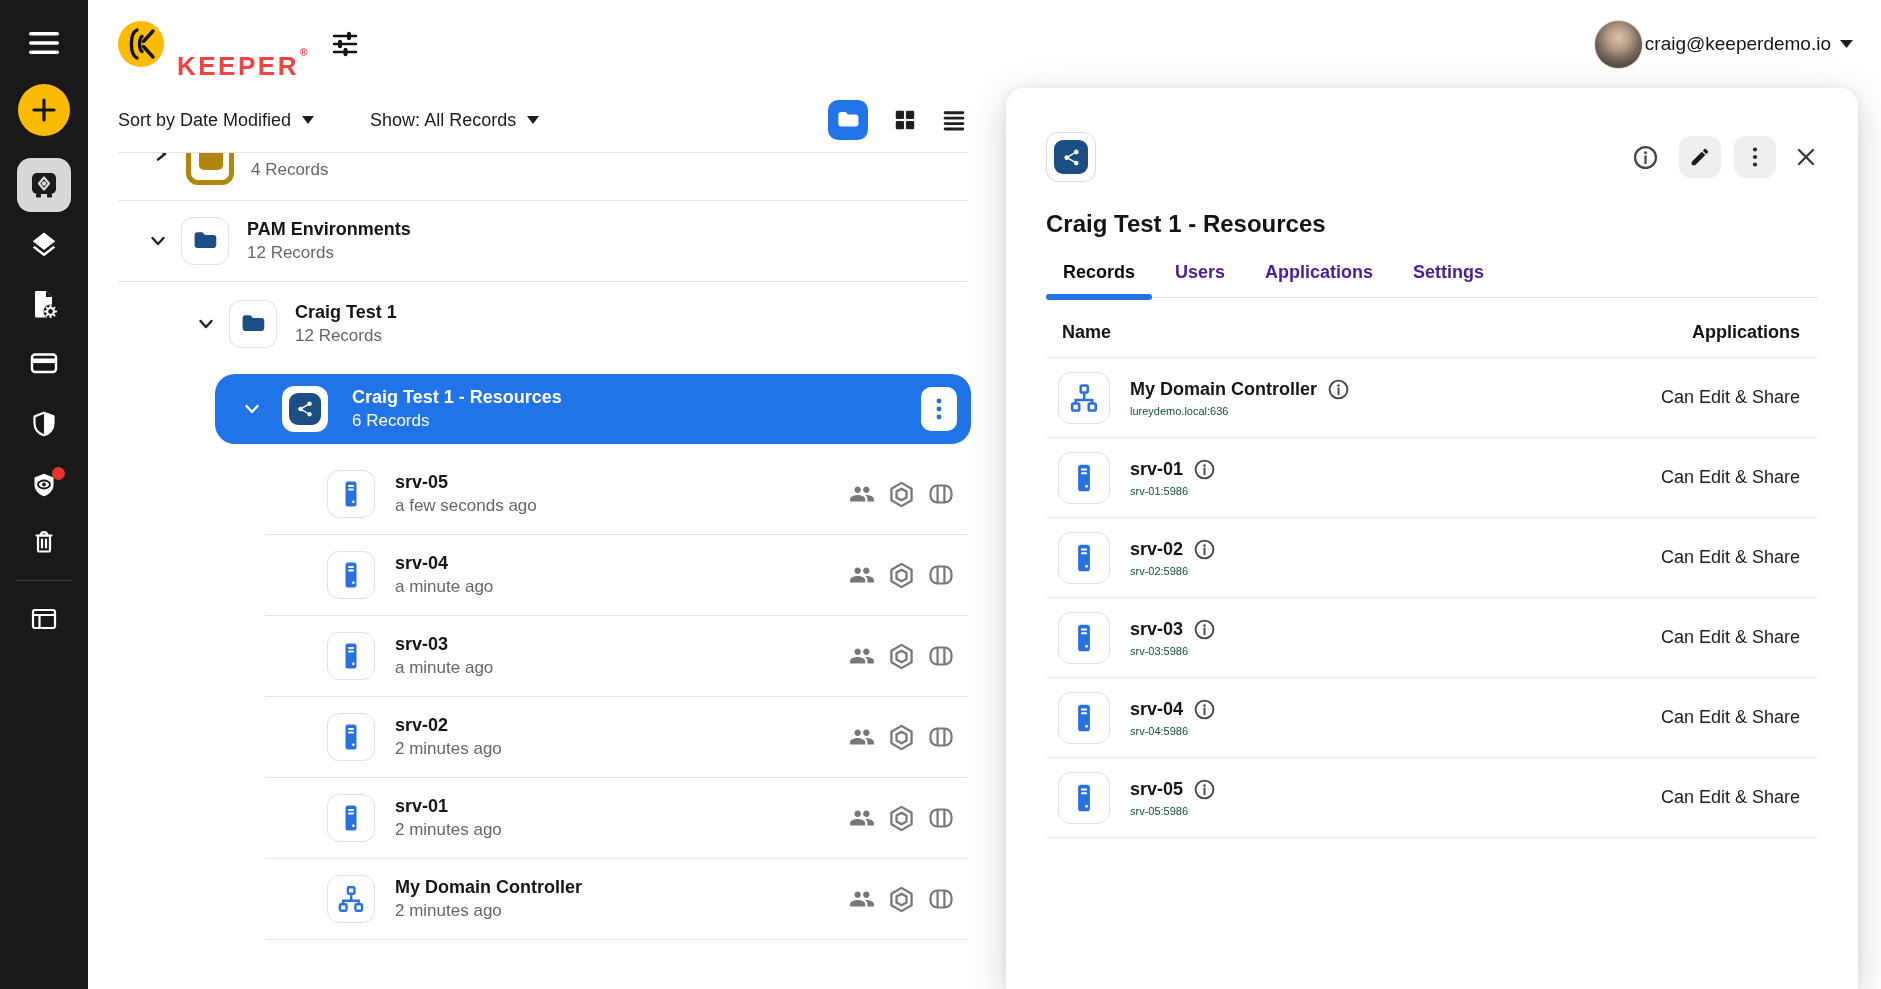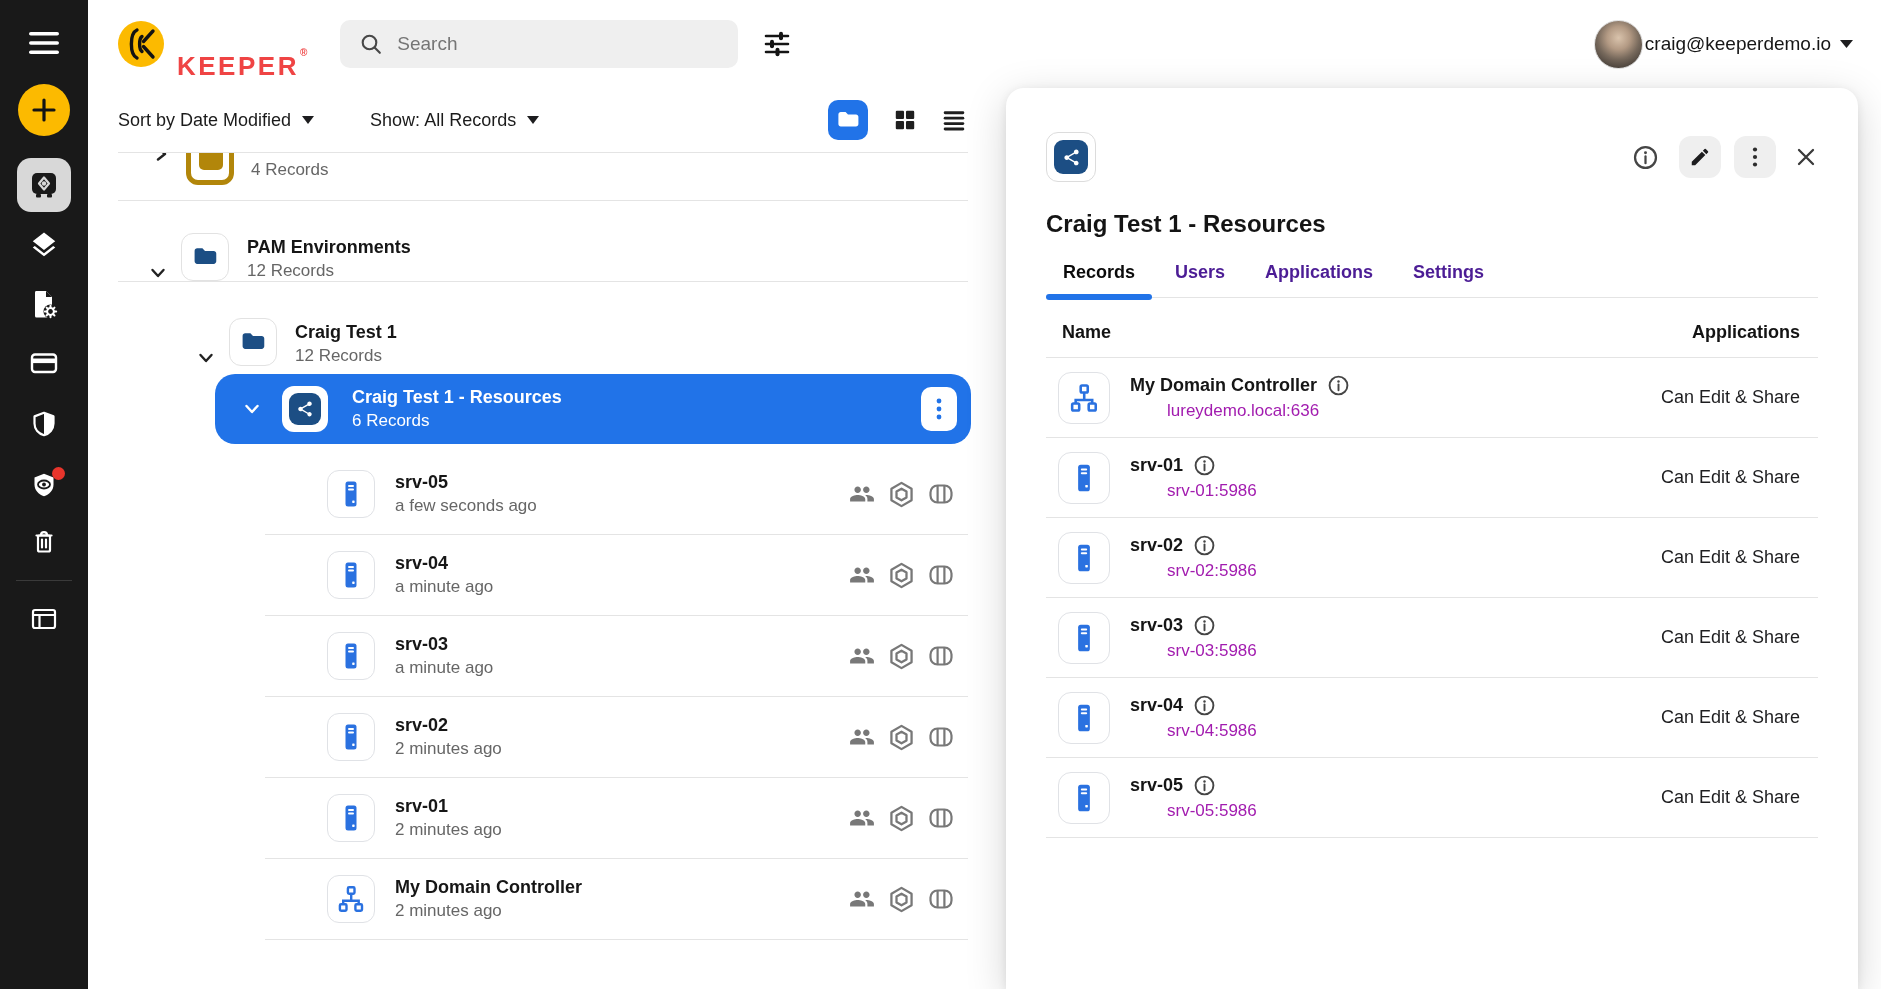--- a/index.html
+++ b/index.html
@@ -52,21 +52,21 @@
 
   .list { margin-top:10px; width:850px; border-top:1px solid #e4e4e4; }
   .sep { height:1px; background:#e4e4e4; }
 
   .row-partial { height:47px; position:relative; overflow:hidden; }
   .pchev { position:absolute; left:35px; top:-7px; }
   .gold-box { position:absolute; left:68px; top:-16px; width:48px; height:48px; border:5px solid #b2860a; border-radius:12px; }
   .gold-fill { position:absolute; left:81px; top:-15px; width:24px; height:32px; background:#b2860a; border-radius:0 0 5px 5px; }
   .pcount { position:absolute; left:133px; top:7px; font-size:17px; color:#666; }
 
-  .row-folder { height:80px; display:flex; align-items:flex-end; }
+  .row-folder { height:80px; display:flex; align-items:center; }
   .row-folder.tall { height:84px; }
   .chev { margin-left:31px; display:flex; width:18px; justify-content:center; cursor:pointer; }
   .row-folder.indent .chev { margin-left:79px; }
   .f-box { margin-left:14px; width:48px; height:48px; border:1px solid #e2e2e2; border-radius:12px;
     display:flex; align-items:center; justify-content:center; background:#fff; }
   .f-text { margin-left:18px; display:flex; flex-direction:column; }
   .f-name { font-size:18px; font-weight:700; color:#161616; }
   .f-count { font-size:17px; color:#666; margin-top:3px; }
 
   .row-selected { height:70px; margin:8px 0 10px 97px; width:756px; background:#2173e8; border-radius:20px;
@@ -112,21 +112,21 @@
   .radio.on { border-color:#2173e8; }
   .radio.on::after { content:""; position:absolute; inset:2px; border-radius:50%; background:#2173e8; }
   .thead { display:flex; margin-top:24px; padding:0 18px 14px 16px; border-bottom:1px solid #e4e4e4;
     font-size:18px; font-weight:700; color:#141414; }
   .th-perm { margin-left:auto; }
   .prow { height:80px; display:flex; align-items:center; padding:0 18px 0 12px; border-bottom:1px solid #e4e4e4; cursor:pointer; }
   .prow .rec-icon { width:52px; height:52px; border-radius:13px; }
   .p-text { margin-left:20px; display:flex; flex-direction:column; }
   .p-name-line { display:flex; align-items:center; gap:10px; }
   .p-name { font-size:18px; font-weight:700; color:#161616; }
-  .p-sub { font-size:17px; color:#a21caf; margin-top:4px;margin-left:37px; }
+  .p-sub { font-size:11px; color:#14532d; margin-top:4px; }
   .perm { margin-left:auto; font-size:18px; color:#1d1d1f; }
 </style>
 </head>
 <body>
 
 <div class="app">
 
   <aside class="rail">
     <div class="rail-btn hamburger">
       <svg width="30" height="22" viewBox="0 0 30 22">
@@ -215,27 +215,20 @@
         <svg width="46" height="46" viewBox="0 0 46 46">
           <circle cx="23" cy="23" r="23" fill="#fcba00"></circle>
           <g stroke="#131313" stroke-width="3.4" fill="none" stroke-linecap="round">
             <path d="M19 9c-7.5 3.5-7.5 24.5 0 28"></path>
             <path d="M24 15.5c-3.2 2.2-3.2 12.8 0 15"></path>
             <path d="M25.5 20.5L35 10"></path>
             <path d="M25.5 25.5L35 36"></path>
           </g>
         </svg>
         <span class="wordmark"><span>KEEPER</span><sup>®</sup></span>
-      </div>
-      <div class="search">
-        <svg width="22" height="22" viewBox="0 0 22 22">
-          <circle cx="9.5" cy="9.5" r="6.8" fill="none" stroke="#474747" stroke-width="2.1"></circle>
-          <path d="M14.8 14.8l5 5" stroke="#474747" stroke-width="2.1" stroke-linecap="round"></path>
-        </svg>
-        <input type="text" placeholder="Search" style="">
       </div>
       <div class="filter-btn">
         <svg width="26" height="26" viewBox="0 0 26 26">
           <g stroke="#141414" stroke-width="2.6" stroke-linecap="round">
               <path d="M2 5h22M2 13h22M2 21h22"></path>
             </g>
           <g fill="#141414">
               <rect x="15" y="0.8" width="4" height="8.4" rx="2"></rect>
               <rect x="6" y="8.8" width="4" height="8.4" rx="2"></rect>
               <rect x="11.5" y="16.8" width="4" height="8.4" rx="2"></rect>

